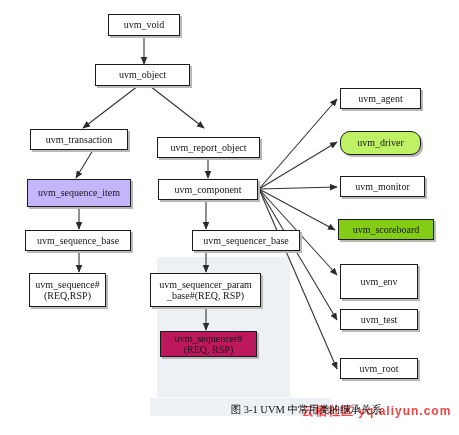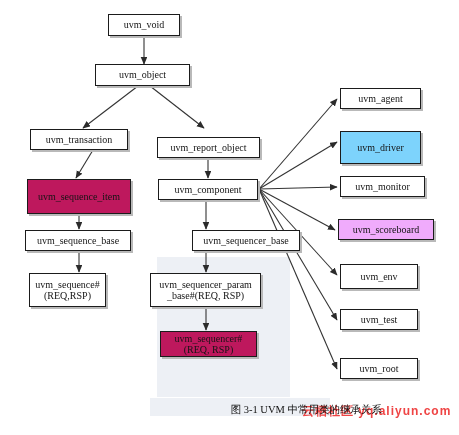--- a/index.html
+++ b/index.html
@@ -106,33 +106,33 @@
         <line x1="259" y1="189" x2="337" y2="320" marker-end="url(#arrow)" stroke="#333333"></line>
         <line x1="259" y1="189" x2="337" y2="369" marker-end="url(#arrow)" stroke="#333333"></line>
       </g>
   </svg>
 
   <div id="node-layer">
       <div class="node" style="left: 108px; top: 14px; width: 72px; height: 22px; border-color: rgb(27, 27, 27); background: rgb(255, 255, 255); box-shadow: rgb(185, 185, 185) 2px 2px 0px 0px;">uvm_void</div>
       <div class="node" style="left: 95px; top: 64px; width: 95px; height: 22px; border-color: rgb(27, 27, 27); background: rgb(255, 255, 255); box-shadow: rgb(185, 185, 185) 2px 2px 0px 0px;">uvm_object</div>
       <div class="node" style="left: 30px; top: 129px; width: 98px; height: 21px; border-color: rgb(27, 27, 27); background: rgb(255, 255, 255); box-shadow: rgb(185, 185, 185) 2px 2px 0px 0px;">uvm_transaction</div>
       <div class="node" style="left: 157px; top: 129px; width: 103px; height: 21px; border-color: rgb(27, 27, 27); background: rgb(255, 255, 255); box-shadow: rgb(185, 185, 185) 2px 2px 0px 0px; margin-top: 8px;">uvm_report_object</div>
-      <div class="node" style="left: 27px; top: 179px; width: 104px; height: 35px; border-color: rgb(27, 27, 27); background: #be185d; box-shadow: rgb(185, 185, 185) 2px 2px 0px 0px;">uvm_sequence_item</div>
+      <div class="node" style="left: 27px; top: 179px; width: 104px; height: 28px; border-color: rgb(27, 27, 27); background: #c4b5fd; box-shadow: rgb(185, 185, 185) 2px 2px 0px 0px;">uvm_sequence_item</div>
       <div class="node" style="left: 158px; top: 179px; width: 100px; height: 21px; border-color: rgb(27, 27, 27); background: rgb(255, 255, 255); box-shadow: rgb(185, 185, 185) 2px 2px 0px 0px;">uvm_component</div>
       <div class="node" style="left: 25px; top: 230px; width: 106px; height: 21px; border-color: rgb(27, 27, 27); background: rgb(255, 255, 255); box-shadow: rgb(185, 185, 185) 2px 2px 0px 0px;">uvm_sequence_base</div>
       <div class="node" style="left: 152px; top: 230px; width: 108px; height: 21px; border-color: rgb(27, 27, 27); background: rgb(255, 255, 255); box-shadow: rgb(185, 185, 185) 2px 2px 0px 0px; margin-left: 40px;">uvm_sequencer_base</div>
       <div class="node two-line" style="left: 29px; top: 273px; width: 77px; height: 34px; border-color: rgb(27, 27, 27); background: rgb(255, 255, 255); box-shadow: rgb(185, 185, 185) 2px 2px 0px 0px;">uvm_sequence#
 (REQ,RSP)</div>
       <div class="node two-line" style="left: 150px; top: 273px; width: 111px; height: 34px; border-color: rgb(27, 27, 27); background: rgb(255, 255, 255); box-shadow: rgb(185, 185, 185) 2px 2px 0px 0px;">uvm_sequencer_param
 _base#(REQ, RSP)</div>
       <div class="node two-line" style="left: 160px; top: 331px; width: 97px; height: 26px; border-color: rgb(27, 27, 27); background: #be185d; box-shadow: rgb(185, 185, 185) 2px 2px 0px 0px;">uvm_sequencer#
 (REQ, RSP)</div>
       <div class="node" style="left: 340px; top: 88px; width: 81px; height: 21px; border-color: rgb(27, 27, 27); background: rgb(255, 255, 255); box-shadow: rgb(185, 185, 185) 2px 2px 0px 0px;">uvm_agent</div>
-      <div class="node" style="left: 340px; top: 131px; width: 81px; height: 33px; border-color: rgb(27, 27, 27); background: #7dd3fc; box-shadow: rgb(185, 185, 185) 2px 2px 0px 0px;">uvm_driver</div>
+      <div class="node" style="left: 340px; top: 131px; width: 81px; height: 24px; border-color: rgb(27, 27, 27); background: #bef264; box-shadow: rgb(185, 185, 185) 2px 2px 0px 0px; border-radius: 10px;">uvm_driver</div>
       <div class="node" style="left: 340px; top: 176px; width: 85px; height: 21px; border-color: rgb(27, 27, 27); background: rgb(255, 255, 255); box-shadow: rgb(185, 185, 185) 2px 2px 0px 0px;">uvm_monitor</div>
-      <div class="node" style="left: 338px; top: 219px; width: 96px; height: 21px; border-color: rgb(27, 27, 27); background: #f0abfc; box-shadow: rgb(185, 185, 185) 2px 2px 0px 0px;">uvm_scoreboard</div>
-      <div class="node" style="left: 340px; top: 264px; width: 78px; height: 25px; border-color: rgb(27, 27, 27); background: rgb(255, 255, 255); box-shadow: rgb(185, 185, 185) 2px 2px 0px 0px;">uvm_env</div>
+      <div class="node" style="left: 338px; top: 219px; width: 96px; height: 21px; border-color: rgb(27, 27, 27); background: #84cc16; box-shadow: rgb(185, 185, 185) 2px 2px 0px 0px;">uvm_scoreboard</div>
+      <div class="node" style="left: 340px; top: 264px; width: 78px; height: 35px; border-color: rgb(27, 27, 27); background: rgb(255, 255, 255); box-shadow: rgb(185, 185, 185) 2px 2px 0px 0px;">uvm_env</div>
       <div class="node" style="left: 340px; top: 309px; width: 78px; height: 21px; border-color: rgb(27, 27, 27); background: rgb(255, 255, 255); box-shadow: rgb(185, 185, 185) 2px 2px 0px 0px;">uvm_test</div>
       <div class="node" style="left: 340px; top: 358px; width: 78px; height: 21px; border-color: rgb(27, 27, 27); background: rgb(255, 255, 255); box-shadow: rgb(185, 185, 185) 2px 2px 0px 0px;">uvm_root</div>
     </div>
 
   <div class="caption">图 3-1   UVM 中常用类的继承关系</div>
 </div>
 
 </body></html>

